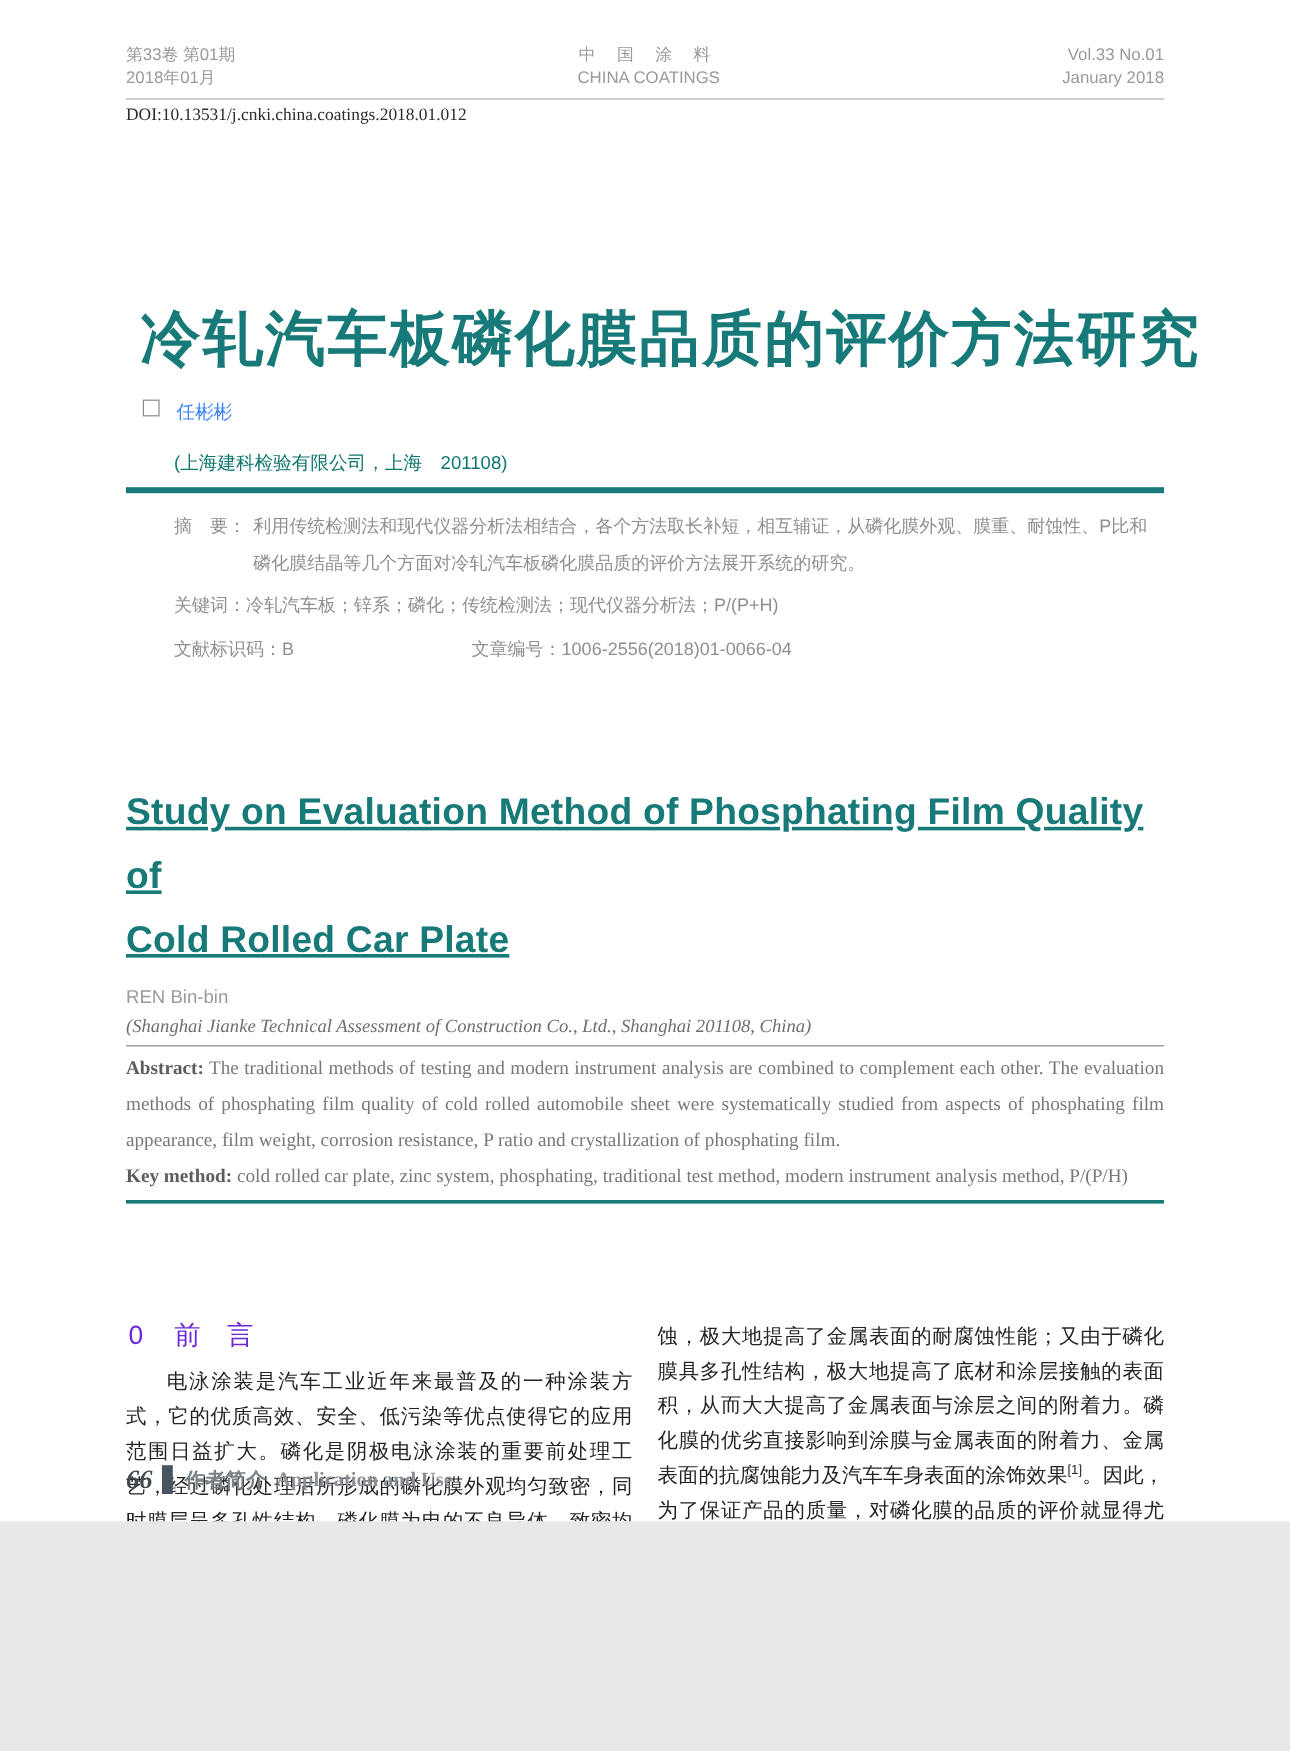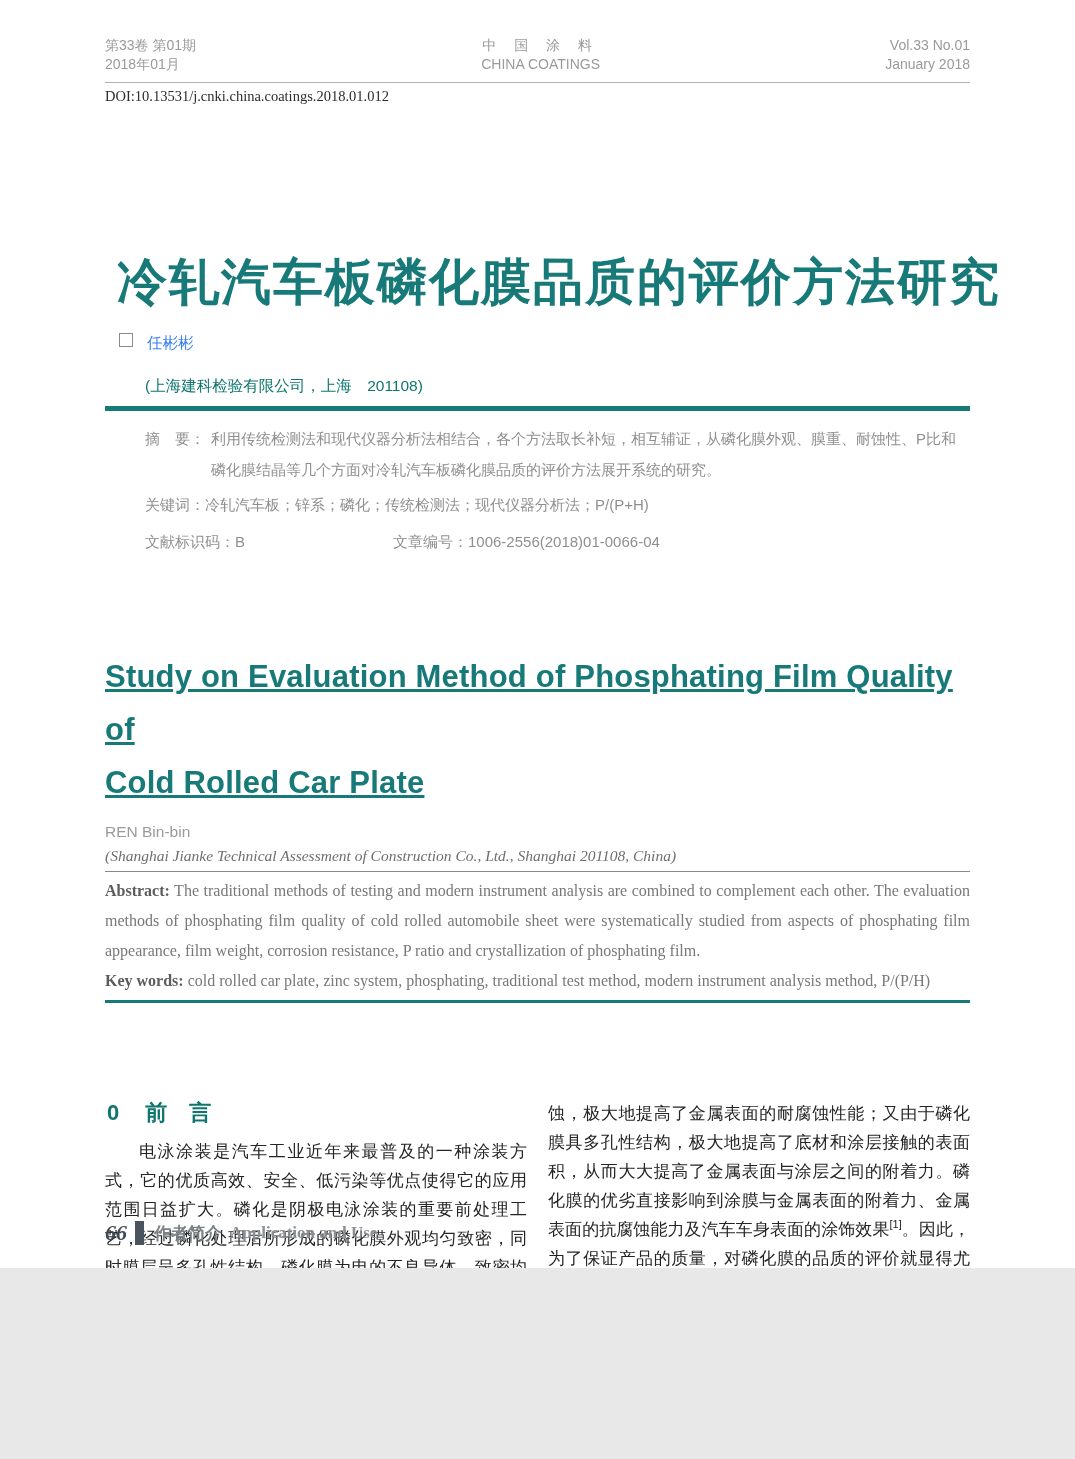--- a/index.html
+++ b/index.html
@@ -55,21 +55,21 @@
   .thin-rule{margin-top:6px;border-top:1px solid #8a8a8a;height:0;}
   .en-abstract{margin-top:4px;font-family:"Liberation Serif",serif;font-size:16px;line-height:30px;color:#787878;text-align:justify;}
   .en-abstract p{margin:0;}
   .en-abstract b{color:#5c5c5c;}
   .teal-rule2{margin-top:4px;height:3px;background:#177a78;}
 
   
   .columns{margin-top:96px;display:flex;gap:21px;}
   .col{width:422px;text-align:justify;font-size:17px;line-height:29px;color:#242424;}
   .col p{margin:0;}
-  .section-head{color:#0f766e;font-size:22px;font-weight:700;line-height:28px;margin:0 0 10px 2px;}
+  .section-head{color:#6d28d9;font-size:22px;font-weight:400;line-height:28px;margin:0 0 10px 2px;}
   .sec-num{margin-right:26px;}
   .p-indent{text-indent:2em;}
   .col sup{font-size:11px;line-height:0;}
 
   
   .footnote{margin-top:12px;}
   .fn-rule{width:908px;height:3px;background:#3a3a3a;}
   .fn-line{margin-top:2px;font-size:14.5px;line-height:25px;color:#8f8f8f;}
 
   
@@ -131,21 +131,21 @@
   <h2 class="en-title">
     <span>Study on Evaluation Method of Phosphating Film Quality of</span>
     <span>Cold Rolled Car Plate</span>
   </h2>
   <div class="author-en">REN Bin-bin</div>
   <div class="affil-en">(Shanghai Jianke Technical Assessment of Construction Co., Ltd., Shanghai 201108, China)</div>
   <div class="thin-rule"></div>
 
   <div class="en-abstract">
     <p><b>Abstract:</b><span> The traditional methods of testing and modern instrument analysis are combined to complement each other. The evaluation methods of phosphating film quality of cold rolled automobile sheet were systematically studied from aspects of phosphating film appearance, film weight, corrosion resistance, P ratio and crystallization of phosphating film.</span></p>
-    <p><b>Key words:</b><span> cold rolled car plate, zinc system, phosphating, traditional test method, modern instrument analysis method, P/(P/H)</span></p>
+    <p><b>Key method:</b><span> cold rolled car plate, zinc system, phosphating, traditional test method, modern instrument analysis method, P/(P/H)</span></p>
   </div>
   <div class="teal-rule2"></div>
 
   <div class="columns">
     <div class="col">
       <div class="section-head">
         <span class="sec-num">0</span><span>前　言</span>
       </div>
       <p class="p-indent">电泳涂装是汽车工业近年来最普及的一种涂装方式，它的优质高效、安全、低污染等优点使得它的应用范围日益扩大。磷化是阴极电泳涂装的重要前处理工艺，经过磷化处理后所形成的磷化膜外观均匀致密，同时膜层呈多孔性结构。磷化膜为电的不良导体，致密均匀的磷化膜大大降低了金属表面的电位差，使金属表面形成一层近乎等电位体的膜层，从而抑制了金属表面微电池的形成，降低了金属表面的电化学腐</p>
     </div>

